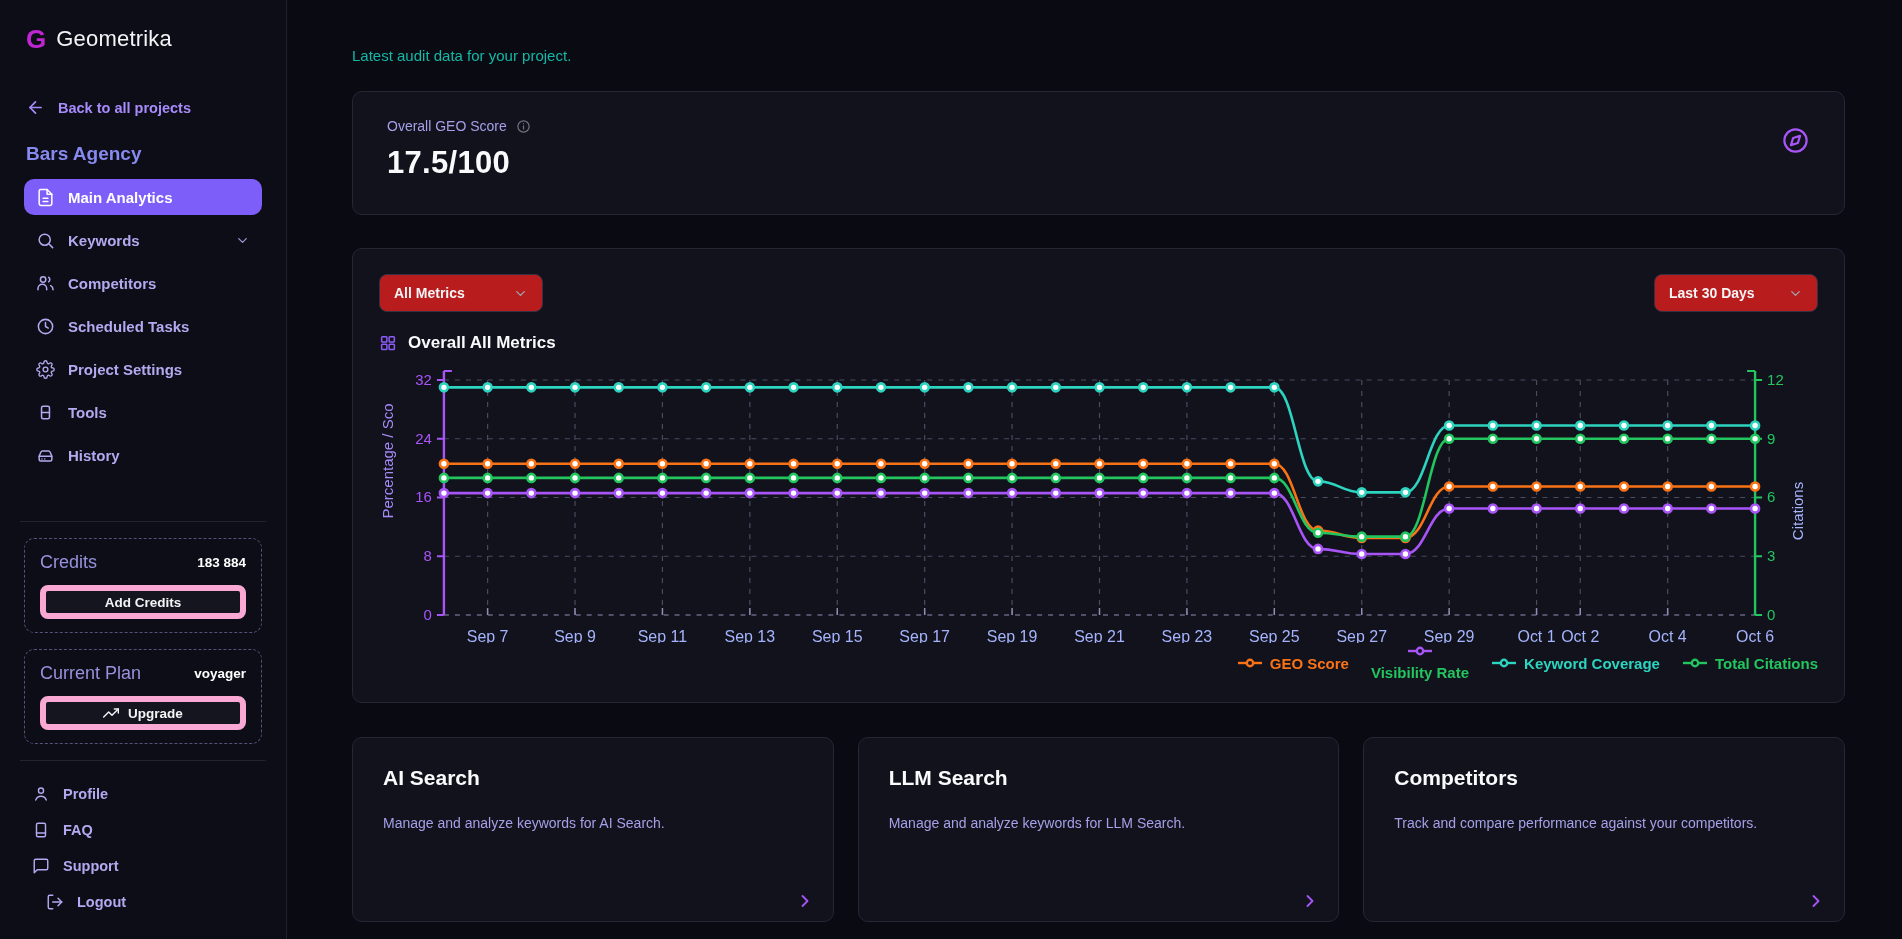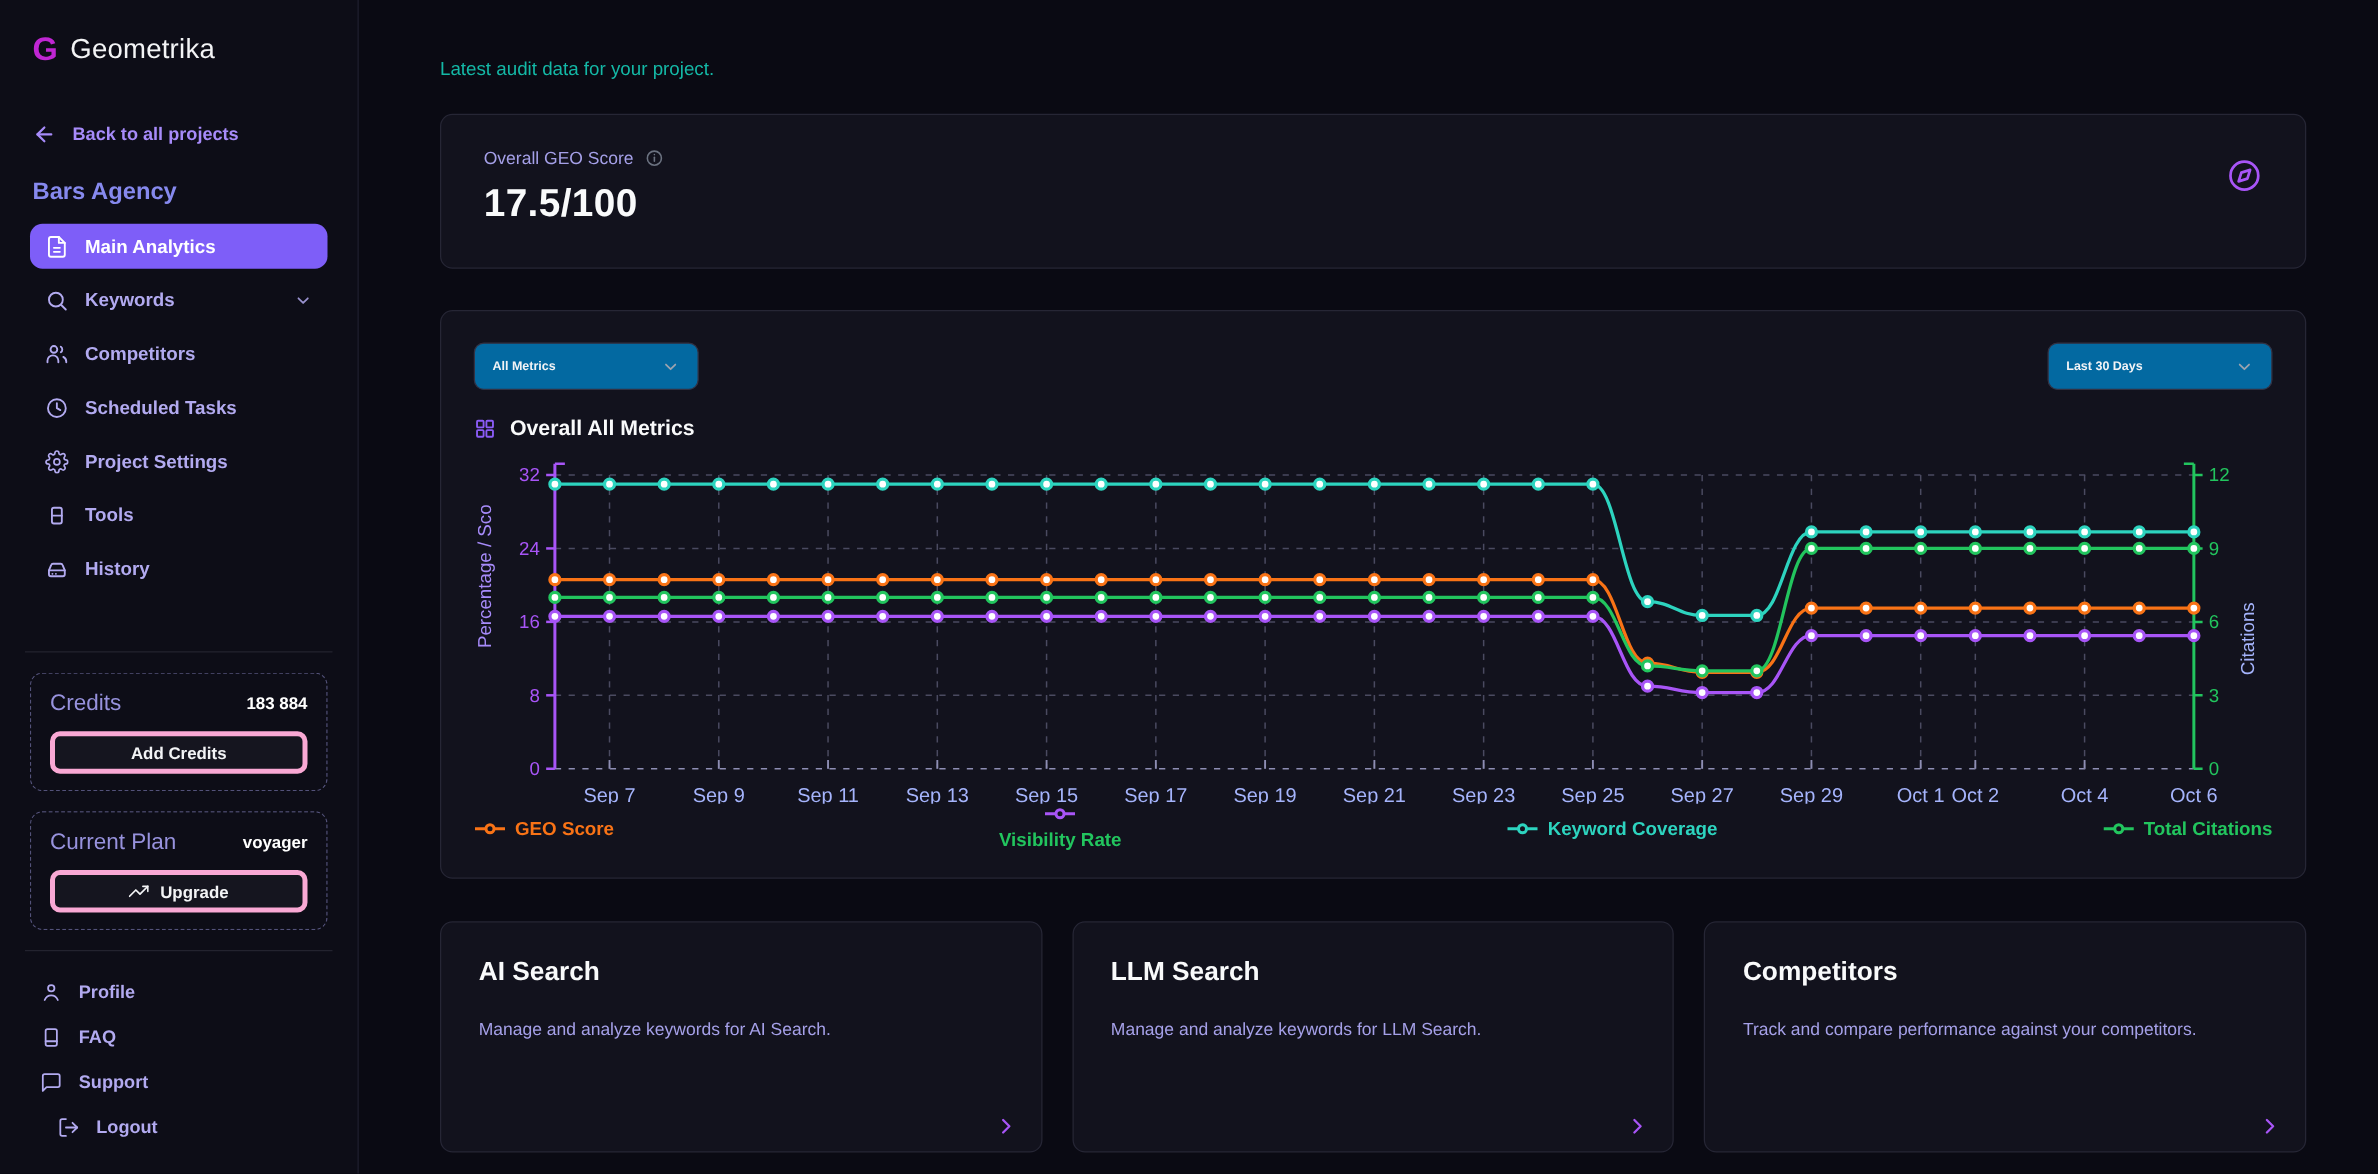--- a/index.html
+++ b/index.html
@@ -40,21 +40,21 @@
   .side-bottom { margin-top:auto; }
   .divider { border-top:1px solid #23232f; margin:16px -4px; }
 
   .dash-box { border:1px dashed #53527a; border-radius:10px; padding:13px 15px; }
   .dash-box + .dash-box { margin-top:16px; }
   .box-row { display:flex; align-items:center; justify-content:space-between; margin-bottom:12px; }
   .box-label { color:#9792dd; font-size:18px; }
   .box-value { color:#ffffff; font-size:13.5px; font-weight:700; }
   .side-btn {
     width:100%; height:34px; display:flex; align-items:center; justify-content:center; gap:9px;
-    background:#15151f; border:4px solid #f9a8d4; border-radius:8px;
+    background:#15151f; border:6px solid #f9a8d4; border-radius:8px;
     color:#f3f4f6; font-size:13.5px; font-weight:700; cursor:pointer;
   }
 
   .foot-links { display:flex; flex-direction:column; gap:2px; margin-top:4px; }
   .foot-item { display:flex; align-items:center; gap:13px; height:34px; padding:0 8px; color:#b2aaf0; font-size:14.5px; font-weight:600; cursor:pointer; }
   .foot-item.indented { padding-left:22px; }
 
   
   .main { flex:1; padding:38px 57px 0 65px; }
   .page-title {
@@ -70,30 +70,30 @@
   }
   .score-card { margin-top:27px; padding:26px 34px; position:relative; height:124px; }
   .score-label-row { display:flex; align-items:center; gap:9px; }
   .score-label { color:#a5a0e8; font-size:14px; }
   .score-value { color:#f9fafb; font-size:31px; font-weight:800; margin-top:11px; letter-spacing:.3px; }
   .compass-btn { position:absolute; top:34px; right:34px; cursor:pointer; color:#a855f7; }
 
   .chart-card { margin-top:33px; padding:25px 26px 16px 26px; height:455px; }
   .chart-toolbar { display:flex; align-items:center; justify-content:space-between; }
   .select {
-    width:180px; height:38px; padding:0 14px;
-    background:#0369a1; border:1px solid #323244; border-radius:8px;
+    width:164px; height:38px; padding:0 14px;
+    background:#b91c1c; border:1px solid #323244; border-radius:8px;
     display:flex; align-items:center; justify-content:space-between;
-    color:#f3f4f6; font-size:10px; font-weight:600; cursor:pointer;
+    color:#f3f4f6; font-size:14px; font-weight:600; cursor:pointer;
   }
   .select .chev { color:#9ca3af; }
   .chart-heading-row { display:flex; align-items:center; gap:11px; margin-top:21px; }
   .chart-heading { color:#f9fafb; font-size:17px; font-weight:700; }
   .chart-wrap { margin-top:8px; }
-  .legend { display:flex; align-items:center; justify-content:space-between; gap:22px; margin-top:2px; }
+  .legend { display:flex; align-items:center; justify-content:flex-end; gap:22px; margin-top:2px; }
   .legend-item { display:flex; align-items:center; gap:7px; font-size:15px; font-weight:600; cursor:pointer; }
 
   .cards-grid { display:grid; grid-template-columns:repeat(3,1fr); gap:24px; margin-top:34px; }
   .feature-card { padding:28px 30px; position:relative; height:185px; cursor:pointer; }
   .feature-title { color:#f9fafb; font-size:21px; font-weight:700; }
   .feature-desc { color:#a5a0e8; font-size:14px; margin-top:25px; }
   .feature-arrow { position:absolute; right:18px; bottom:10px; color:#a855f7; }
 
   text { font-family:"Liberation Sans", sans-serif; }
 </style>

